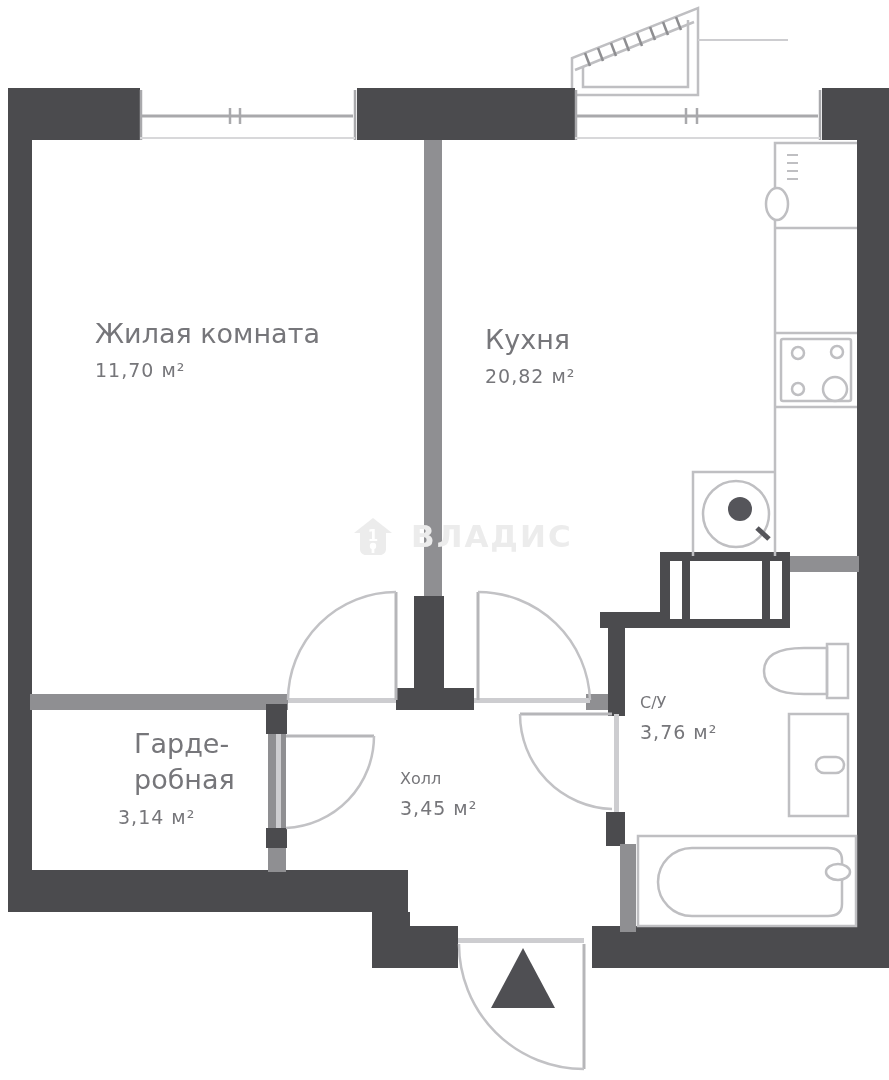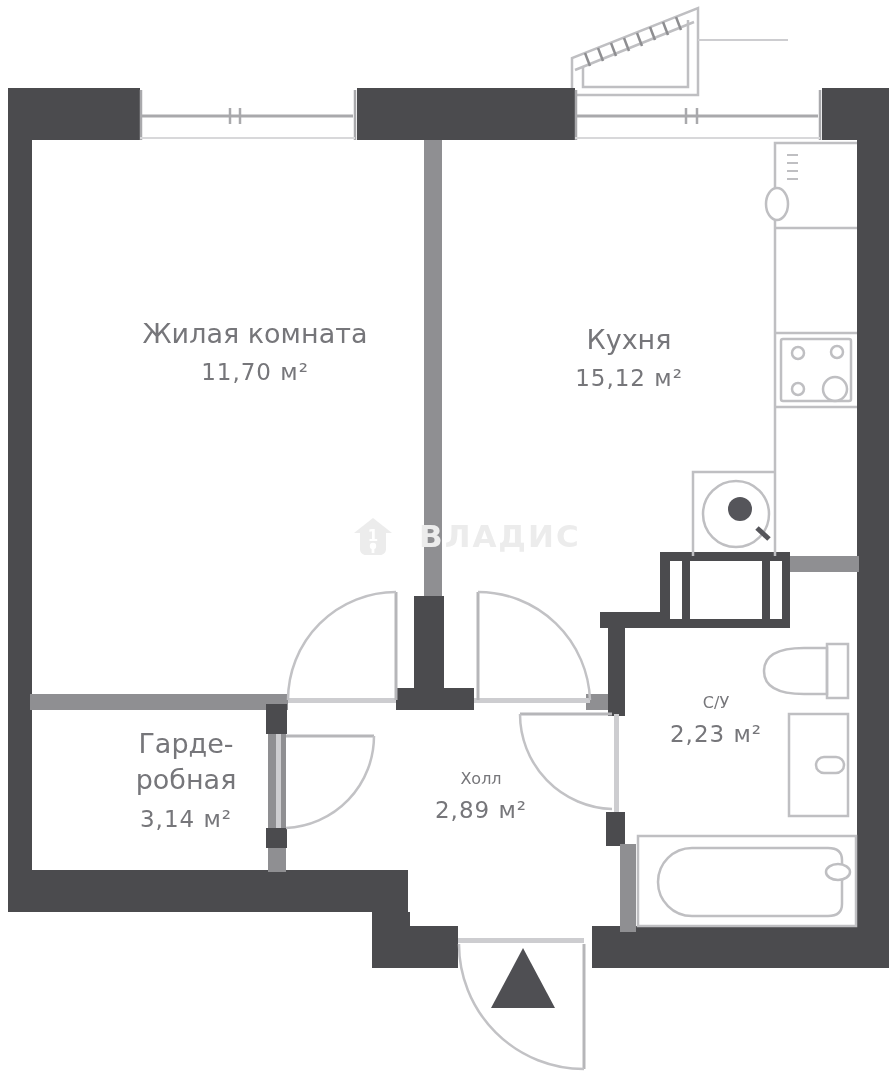--- a/index.html
+++ b/index.html
@@ -1,30 +1,30 @@
 <!DOCTYPE html>
 <html><head>
 <meta charset="utf-8">
 <style>
   html,body{margin:0;padding:0;background:#ffffff;}
   #plan{position:relative;width:889px;height:1080px;background:#ffffff;overflow:hidden;
         font-family:"DejaVu Sans","Liberation Sans",sans-serif;}
   #plan svg.blueprint{position:absolute;left:0;top:0;}
-  .lbl{position:absolute;text-align:center;color:#76767a;}
+  .lbl{position:absolute;text-align:left;color:#76767a;}
   .lbl .nm{font-size:27px;line-height:1.35;}
-  .lbl .ar{font-size:23px;letter-spacing:1px;margin-top:7px;white-space:nowrap;}
+  .lbl .ar{font-size:19px;letter-spacing:1px;margin-top:7px;white-space:nowrap;}
   .lbl-living{left:95px;top:316px;width:320px;}
-  .lbl-kitchen{left:515px;top:322px;width:228px;}
+  .lbl-kitchen{left:485px;top:322px;width:228px;}
   .lbl-wardrobe{left:118px;top:726px;width:136px;}
   .lbl-wardrobe .nm{width:104px;margin:0 auto;}
   .lbl-hall{left:400px;top:768px;width:162px;}
   .lbl-hall .nm{font-size:16px;}
   .lbl-bath{left:640px;top:692px;width:152px;}
   .lbl-bath .nm{font-size:16px;}
-  .watermark{position:absolute;left:352px;top:516px;display:flex;align-items:center;gap:25px;}
+  .watermark{position:absolute;left:352px;top:516px;display:flex;align-items:center;gap:17px;}
   .watermark .wm-text{font-size:31px;font-weight:bold;letter-spacing:2px;color:#ececec;}
 </style>
 </head>
 <body>
 
 <div id="plan">
 
   <svg class="blueprint" width="889" height="1080" viewBox="0 0 889 1080">
 
     <g stroke="#bfbfc2" stroke-width="2.5" fill="none">
@@ -182,28 +182,28 @@
     </svg>
     <span class="wm-text">ВЛАДИС</span>
   </div>
 
   <div class="lbl lbl-living">
     <div class="nm">Жилая комната</div>
     <div class="ar">11,70 м²</div>
   </div>
   <div class="lbl lbl-kitchen">
     <div class="nm">Кухня</div>
-    <div class="ar">15,12 м²</div>
+    <div class="ar">20,82 м²</div>
   </div>
   <div class="lbl lbl-wardrobe">
     <div class="nm">Гарде-робная</div>
     <div class="ar">3,14 м²</div>
   </div>
   <div class="lbl lbl-hall">
     <div class="nm">Холл</div>
-    <div class="ar">2,89 м²</div>
+    <div class="ar">3,45 м²</div>
   </div>
   <div class="lbl lbl-bath">
     <div class="nm">С/У</div>
-    <div class="ar">2,23 м²</div>
+    <div class="ar">3,76 м²</div>
   </div>
 
 </div>
 
 </body></html>

